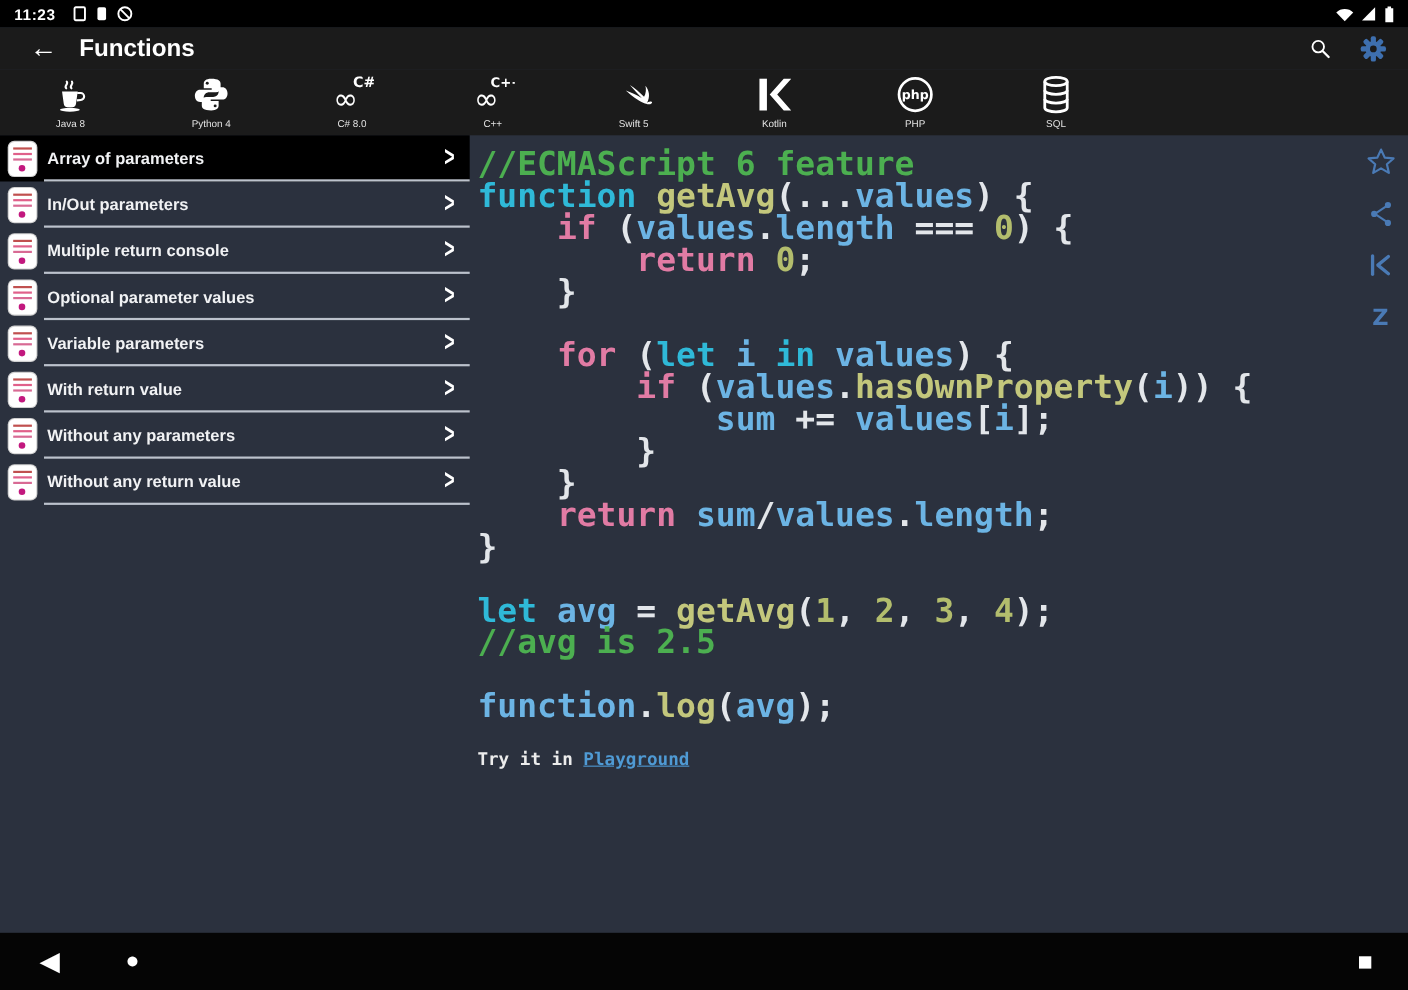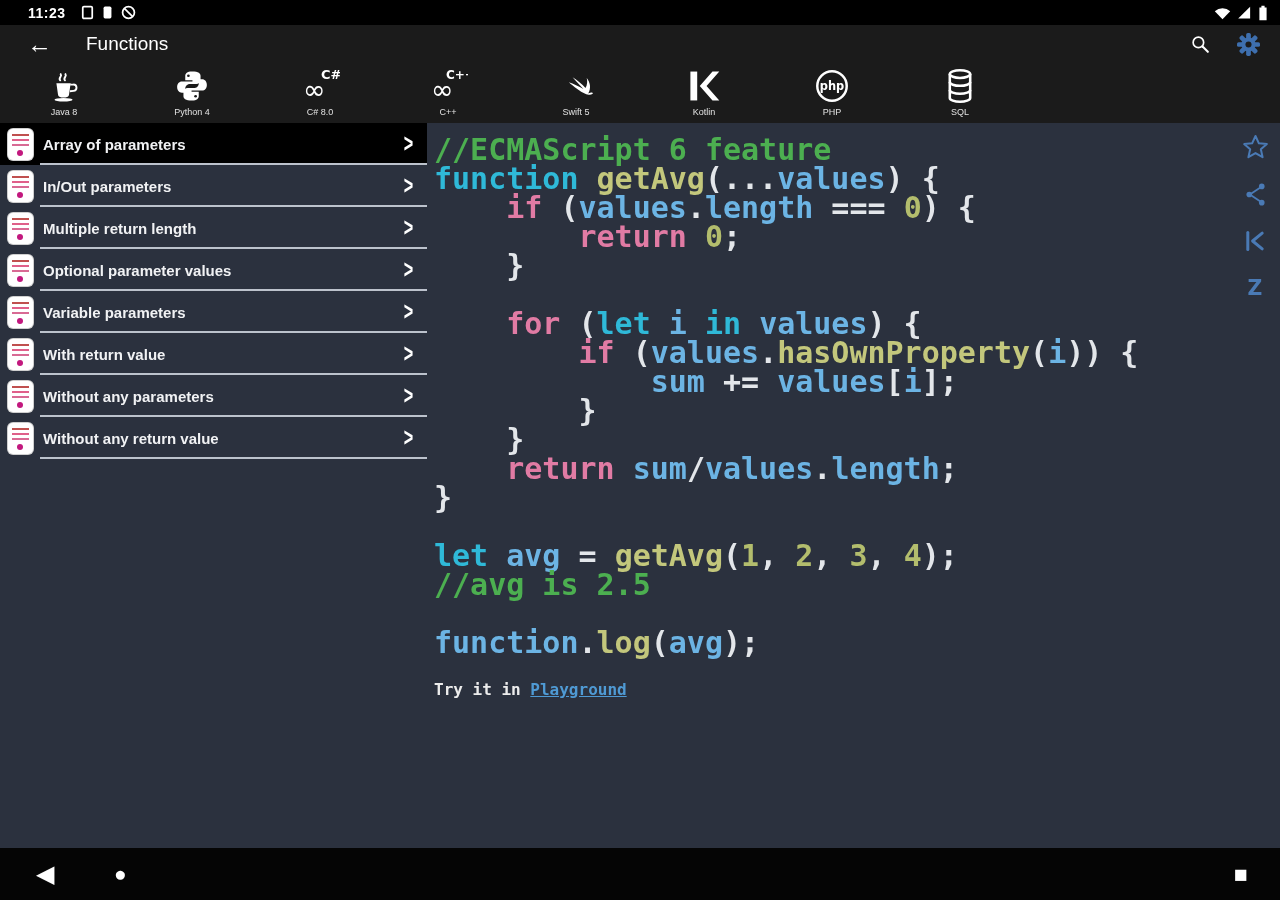--- a/index.html
+++ b/index.html
@@ -1,27 +1,27 @@
 <!DOCTYPE html>
 <html style="--content_bg: #2b313e; --bar_bg: #1b1b1b; --accent_blue: #2e64a8; --icon_blue: #4a7ab5; --gear_blue: #3e6fae; --link_blue: #4f9ad4; --comment: #4caf50; --keyword: #2fb9d8; --keyword2: #e17ba4; --variable: #6cb4e4; --function: #c3c77c; --number: #b3bd6d; --plain: #e3e6ea;"><head>
 <meta charset="utf-8">
 <style>
 *{margin:0;padding:0;box-sizing:border-box}
 html,body{background:#000;font-family:"Liberation Sans",sans-serif}
 .screen{position:relative;width:1280px;height:900px;background:var(--content_bg,#2b313e);overflow:hidden}
 .icon svg{display:block}
 
 .status-bar{position:absolute;top:0;left:0;right:0;height:25px;background:#000;display:flex;align-items:center;color:#fff}
-.sb-time{font-size:14px;font-weight:bold;margin-left:28px;letter-spacing:.5px}
+.sb-time{font-size:14px;font-weight:bold;margin-left:13px;letter-spacing:.5px}
 .sb-left{display:flex;gap:8px;margin-left:15px;align-items:center}
 .sb-right{margin-left:auto;margin-right:12px;display:flex;gap:6px;align-items:center}
 
 .app-bar{position:absolute;top:25px;left:0;right:0;height:38px;background:var(--bar_bg,#1b1b1b);display:flex;align-items:center;color:#fff}
 .back-arrow{font-size:25px;margin-left:27px;line-height:1;cursor:pointer}
-.app-title{font-size:19px;font-weight:normal;margin-left:34px}
+.app-title{font-size:22px;font-weight:bold;margin-left:20px}
 .app-actions{margin-left:auto;display:flex;align-items:center;gap:24px;margin-right:18px;color:#fff}
 .app-actions [data-name="settings-gear-button"]{color:var(--gear_blue,#3e6fae)}
 
 .tab-bar{position:absolute;top:63px;left:0;right:0;height:60px;background:var(--bar_bg,#1b1b1b);display:flex}
 .tab{width:128px;height:100%;position:relative;display:flex;flex-direction:column;align-items:center;color:#fff;cursor:pointer}
 .tab .t-icon{margin-top:3px;width:40px;height:40px;display:flex;align-items:center;justify-content:center}
 .tab .t-label{font-size:9px;color:#e2e2e2;margin-top:1px;white-space:nowrap}
 .tab.selected::after{content:"";position:absolute;left:0;right:0;bottom:0;height:5px;background:var(--accent_blue,#2e64a8)}
 
 .content{position:absolute;top:123px;left:0;right:0;bottom:52px;display:flex}
@@ -230,21 +230,21 @@
           <span class="side-label" data-name="sidebar-item-label">In/Out parameters</span>
           <span class="side-chev" data-name="chevron-right-icon">&gt;</span>
         </div>
         <div class="side-item" data-name="sidebar-item-multiple-return-values">
           <span class="doc-icon" data-name="snippet-doc-icon">
             <i></i>
             <i></i>
             <i></i>
             <b></b>
           </span>
-          <span class="side-label" data-name="sidebar-item-label">Multiple return length</span>
+          <span class="side-label" data-name="sidebar-item-label">Multiple return console</span>
           <span class="side-chev" data-name="chevron-right-icon">&gt;</span>
         </div>
         <div class="side-item" data-name="sidebar-item-optional-parameter-values">
           <span class="doc-icon" data-name="snippet-doc-icon">
             <i></i>
             <i></i>
             <i></i>
             <b></b>
           </span>
           <span class="side-label" data-name="sidebar-item-label">Optional parameter values</span>

